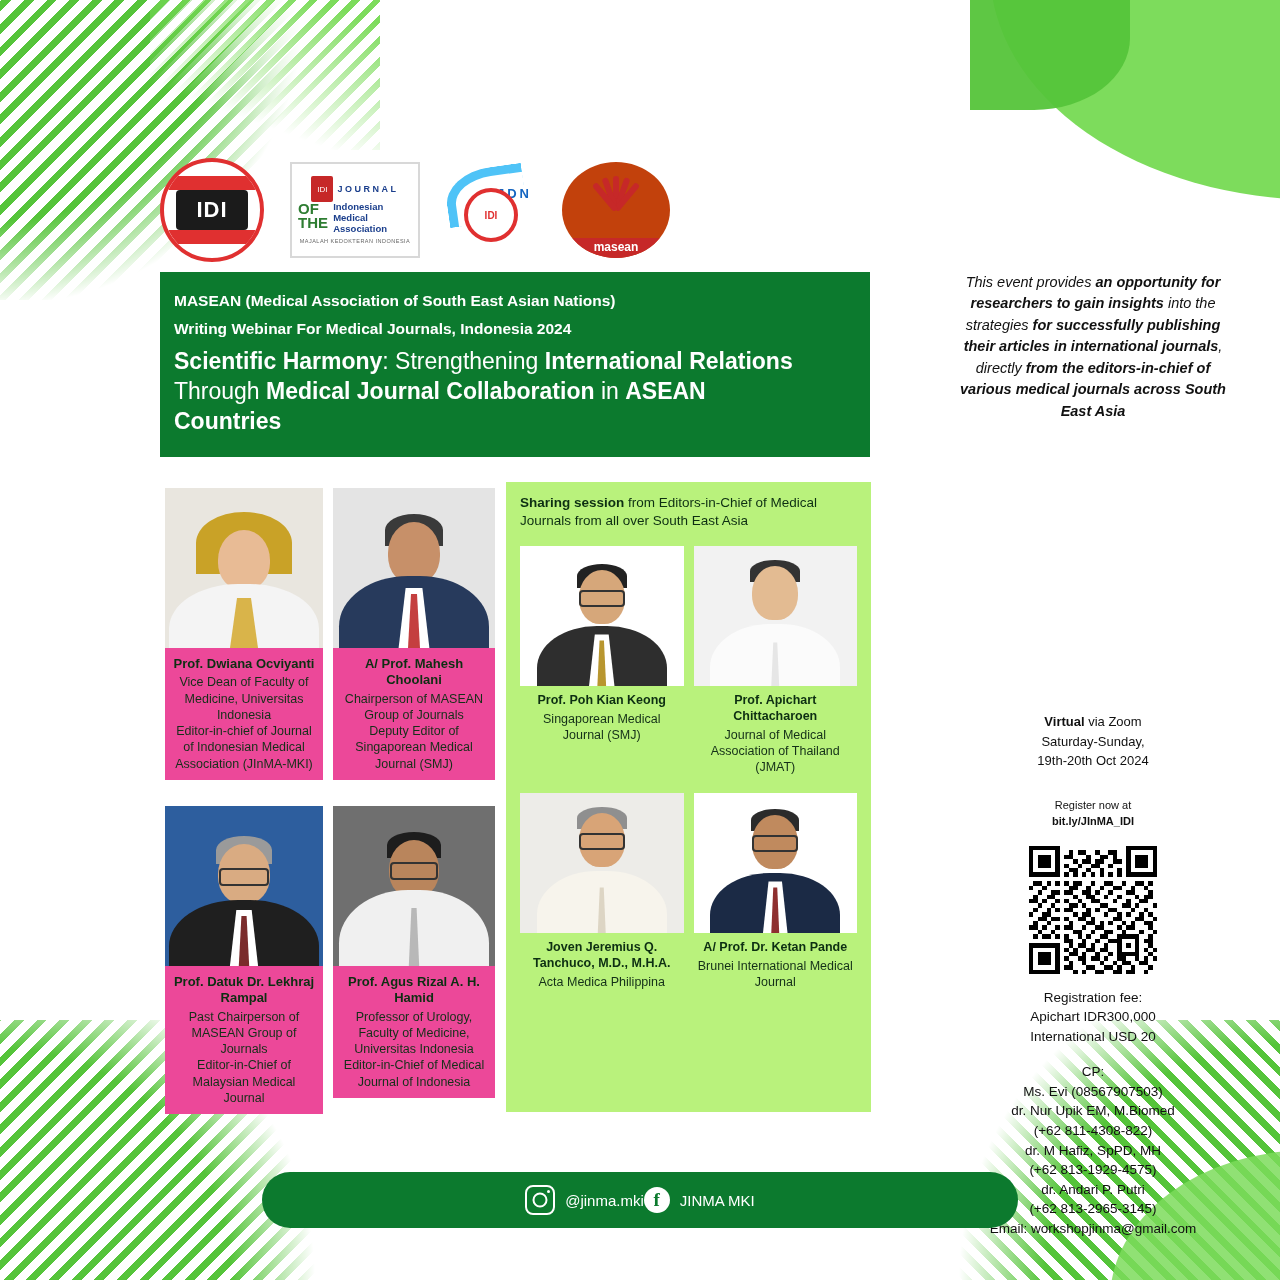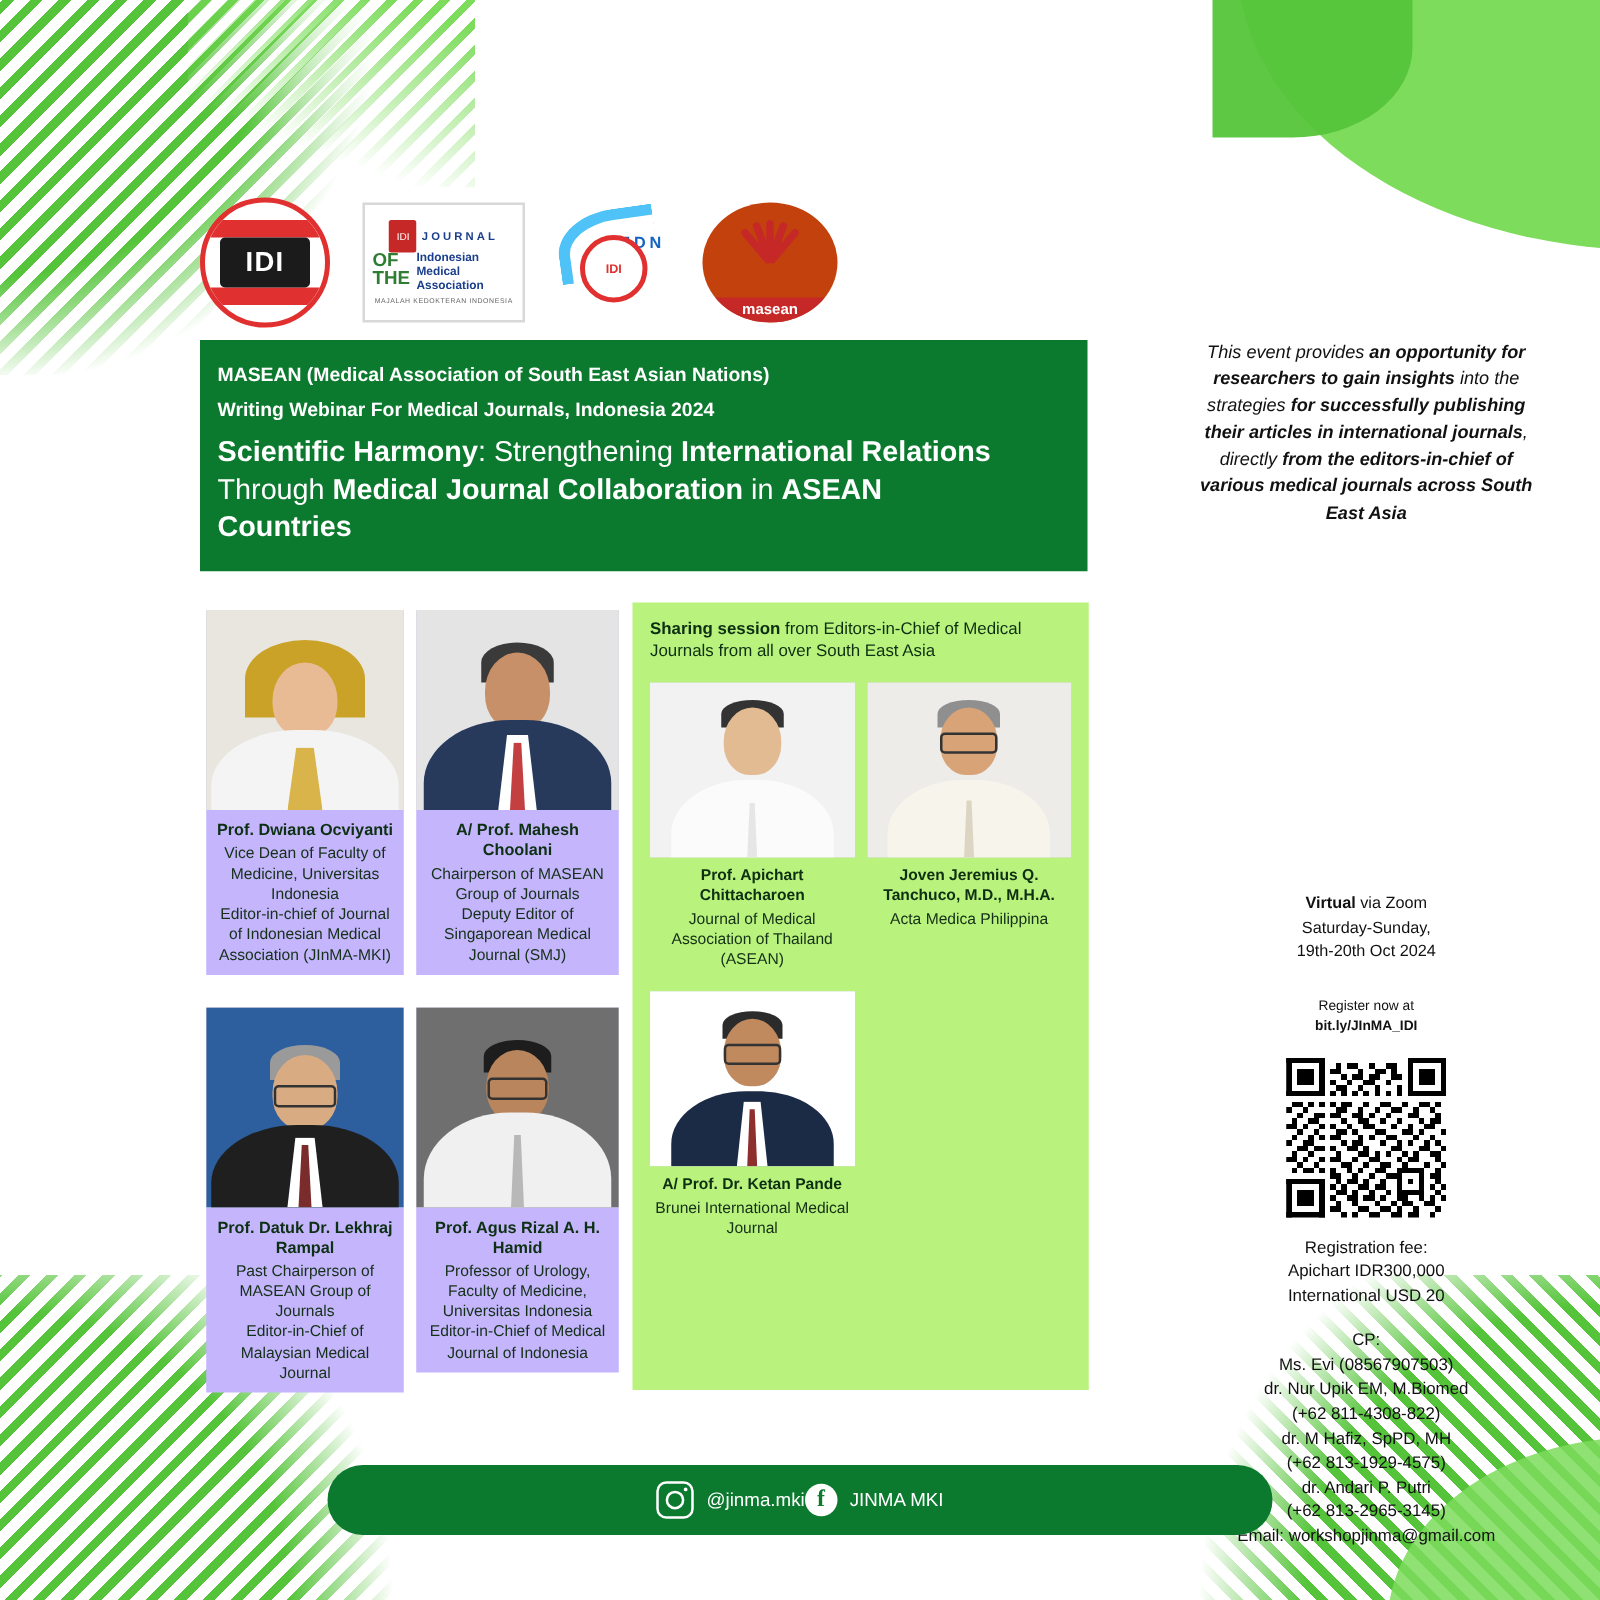--- a/index.html
+++ b/index.html
@@ -296,21 +296,21 @@
   }
   .contacts {
     margin-top: 16px;
     font-size: 13.5px;
     line-height: 1.45;
   }
 
   
   .card {
     position: absolute;
-    background: #c4b5fd;
+    background: #ec4899;
     box-sizing: border-box;
     padding: 0 0 8px 0;
     text-align: center;
   }
   .card .photo {
     width: 100%;
     height: 160px;
     display: block;
     background: #d7d7d7;
     position: relative;
@@ -850,33 +850,48 @@
 Editor-in-Chief of Medical Journal of Indonesia</div>
 </div>
 
 <div class="sharing-panel">
   <div class="sharing-title">
     <b>Sharing session</b><span> from Editors-in-Chief of Medical Journals from all over South East Asia</span>
   </div>
 
   <div class="mini-grid">
 
+    <div class="mini">
+      <div class="photo">
+        <div class="pt">
+          <div class="bg" style="background:#ffffff;"></div>
+          <div class="hair" style="width:50px;height:24px;top:18px;background:#222;"></div>
+          <div class="head" style="width:46px;height:54px;top:24px;background:#d6a77a;"></div>
+          <div class="glasses" style="width:42px;height:13px;top:44px;"></div>
+          <div class="body" style="width:130px;height:60px;background:#2e2e2e;"></div>
+          <div class="shirt" style="width:58px;height:52px;"></div>
+          <div class="tie" style="width:22px;height:46px;background:#b8962f;"></div>
+        </div>
+      </div>
+      <div class="name">Prof. Poh Kian Keong</div>
+      <div class="role">Singaporean Medical Journal (SMJ)</div>
+    </div>
 
     <div class="mini">
       <div class="photo">
         <div class="pt">
           <div class="bg" style="background:#f2f2f2;"></div>
           <div class="hair" style="width:50px;height:22px;top:14px;background:#333;"></div>
           <div class="head" style="width:46px;height:54px;top:20px;background:#e3bb92;"></div>
           <div class="body" style="width:130px;height:62px;background:#fbfbfb;"></div>
           <div class="tie" style="width:20px;height:44px;background:#e6e6e6;"></div>
         </div>
       </div>
       <div class="name">Prof. Apichart Chittacharoen</div>
-      <div class="role">Journal of Medical Association of Thailand (ASEAN)</div>
+      <div class="role">Journal of Medical Association of Thailand (JMAT)</div>
     </div>
 
     <div class="mini">
       <div class="photo">
         <div class="pt">
           <div class="bg" style="background:#edece8;"></div>
           <div class="hair" style="width:50px;height:22px;top:14px;background:#8f8f8f;"></div>
           <div class="head" style="width:46px;height:54px;top:20px;background:#d8a477;"></div>
           <div class="glasses" style="width:42px;height:13px;top:40px;"></div>
           <div class="body" style="width:130px;height:62px;background:#f7f4ec;"></div>

